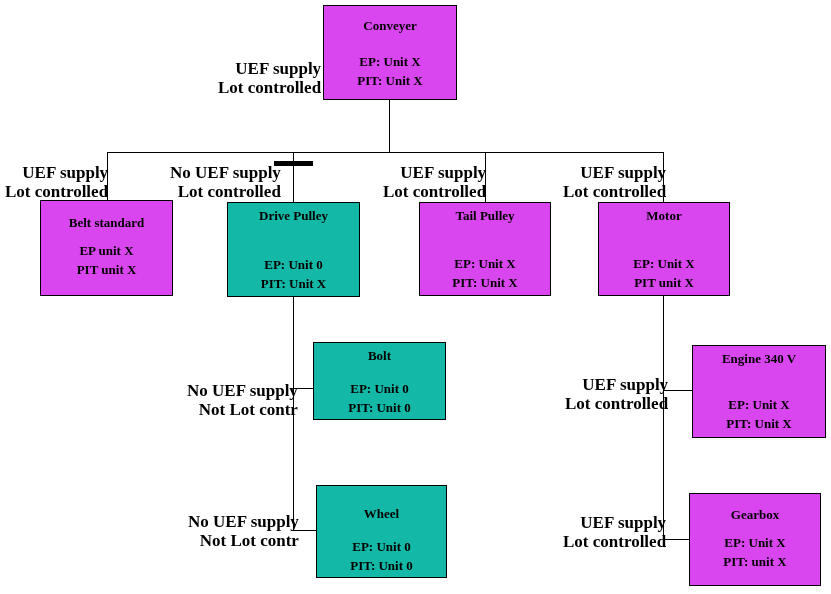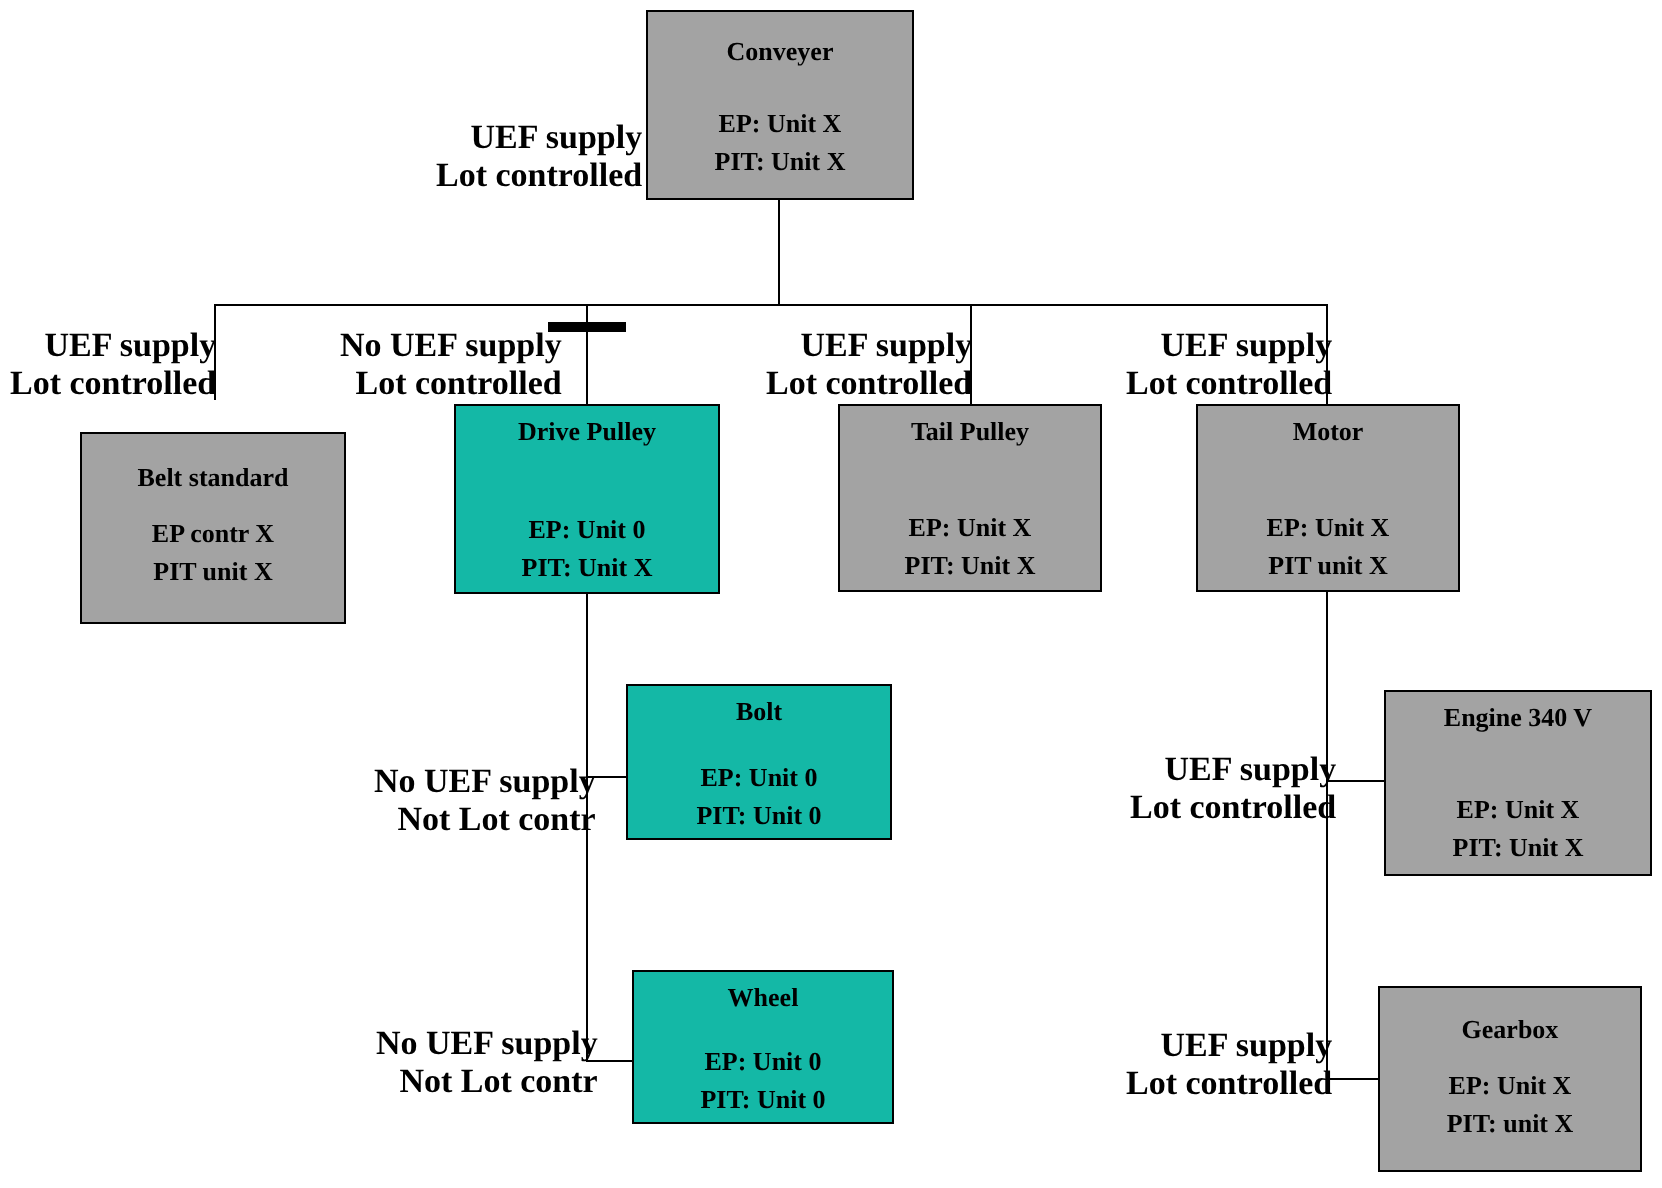--- a/index.html
+++ b/index.html
@@ -32,32 +32,32 @@
     box-sizing: border-box;
     border: 1px solid #000000;
     display: flex;
     flex-direction: column;
     align-items: center;
     justify-content: space-between;
     text-align: center;
     font-size: 13px;
     line-height: 19px;
   }
-  .node.green { background: #a3a3a3; }
+  .node.green { background: #d946ef; }
   .node.gray  { background: #14b8a6; }
   .node-title { white-space: nowrap; }
   .node-lines { white-space: nowrap; }
 
   .n-conveyer { left: 323px; top: 5px;   width: 134px; height: 95px; padding: 10px 2px 9px 2px; }
-  .n-belt     { left: 40px;  top: 200px; width: 133px; height: 96px; padding: 12px 2px 16px 2px; margin-top: 16px; }
+  .n-belt     { left: 40px;  top: 200px; width: 133px; height: 96px; padding: 12px 2px 16px 2px; }
   .n-drive    { left: 227px; top: 202px; width: 133px; height: 95px; padding: 3px 2px 3px 2px; }
   .n-tail     { left: 419px; top: 202px; width: 132px; height: 94px; padding: 3px 2px 3px 2px; }
   .n-motor    { left: 598px; top: 202px; width: 132px; height: 94px; padding: 3px 2px 3px 2px; }
   .n-bolt     { left: 313px; top: 342px; width: 133px; height: 78px; padding: 3px 2px 2px 2px; }
-  .n-wheel    { left: 316px; top: 485px; width: 131px; height: 77px; padding: 3px 2px 2px 2px; }
+  .n-wheel    { left: 316px; top: 485px; width: 131px; height: 93px; padding: 18px 2px 2px 2px; }
   .n-engine   { left: 692px; top: 345px; width: 134px; height: 93px; padding: 3px 2px 4px 2px; }
   .n-gearbox  { left: 689px; top: 493px; width: 132px; height: 93px; padding: 11px 2px 14px 2px; }
 
   
   .edge-label {
     position: absolute;
     font-size: 17px;
     line-height: 19px;
     white-space: nowrap;
     text-align: right;
@@ -112,21 +112,21 @@
     <div class="node-title">Conveyer</div>
     <div class="node-lines">
       <div>EP: Unit X</div>
       <div>PIT: Unit X</div>
     </div>
   </div>
 
   <div class="node green n-belt">
     <div class="node-title">Belt standard</div>
     <div class="node-lines">
-      <div>EP contr X</div>
+      <div>EP unit X</div>
       <div>PIT unit X</div>
     </div>
   </div>
 
   <div class="node gray n-drive">
     <div class="node-title">Drive Pulley</div>
     <div class="node-lines">
       <div>EP: Unit 0</div>
       <div>PIT: Unit X</div>
     </div>

